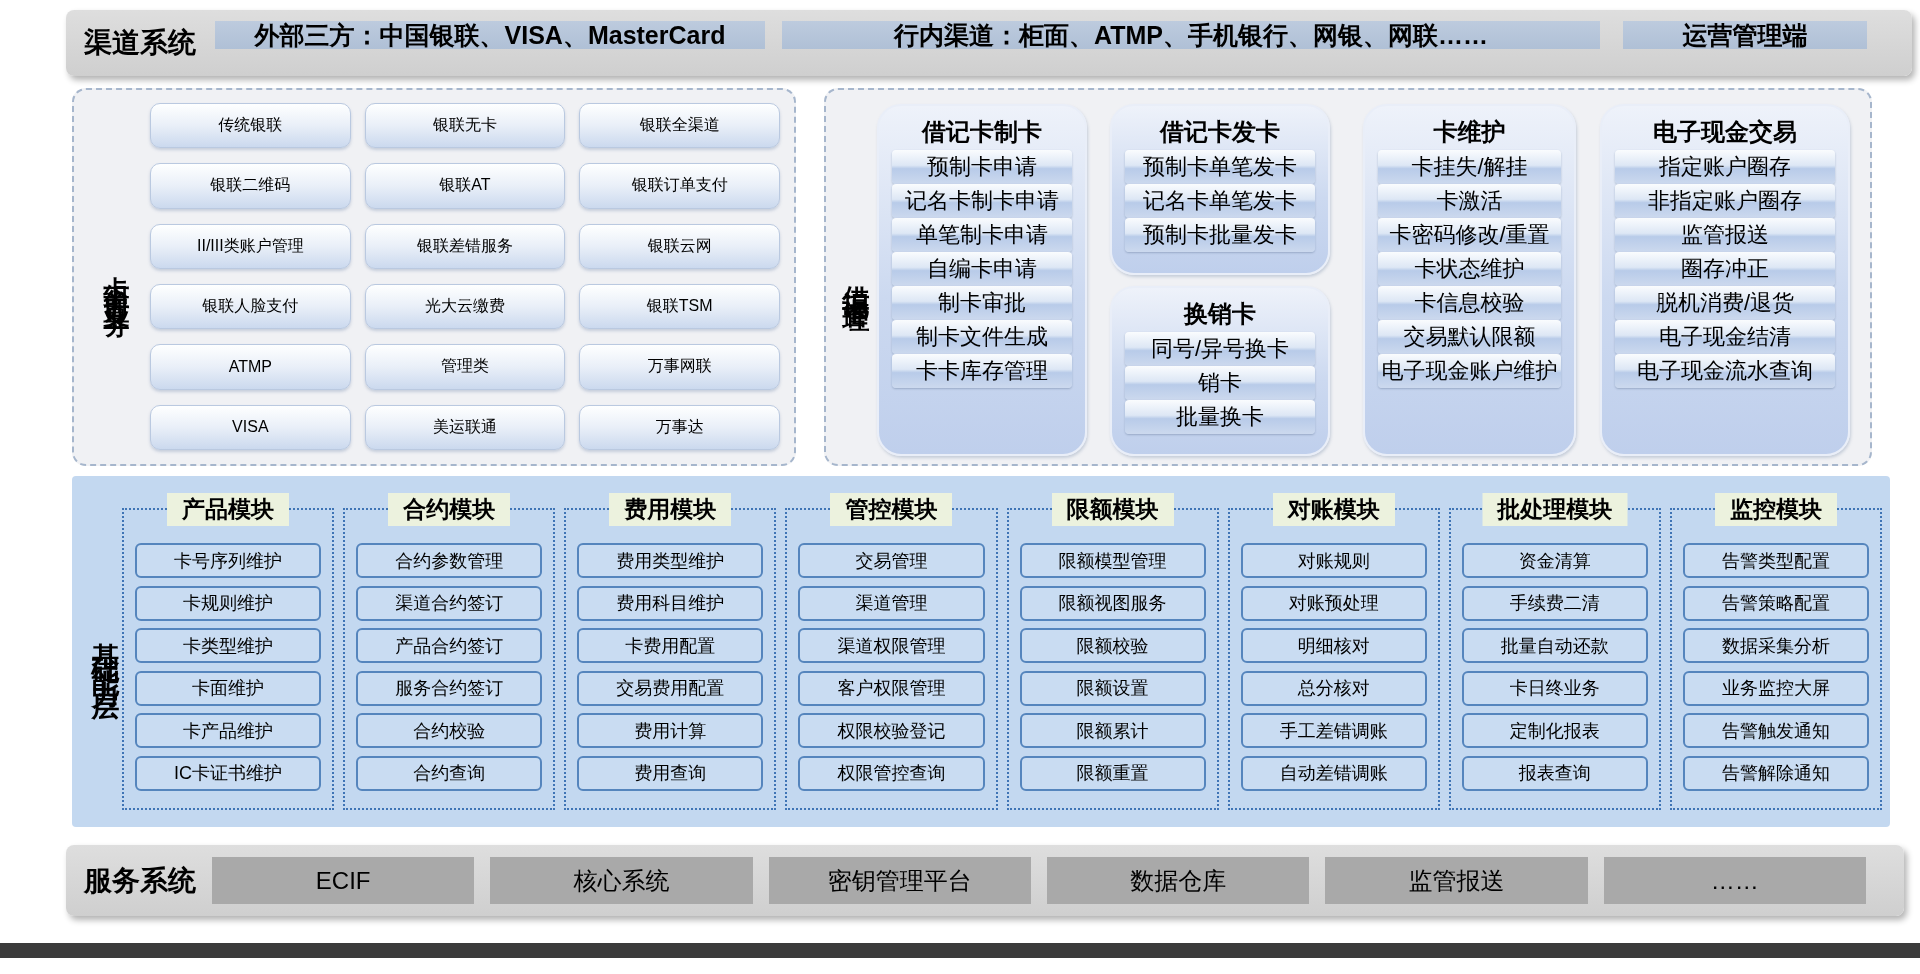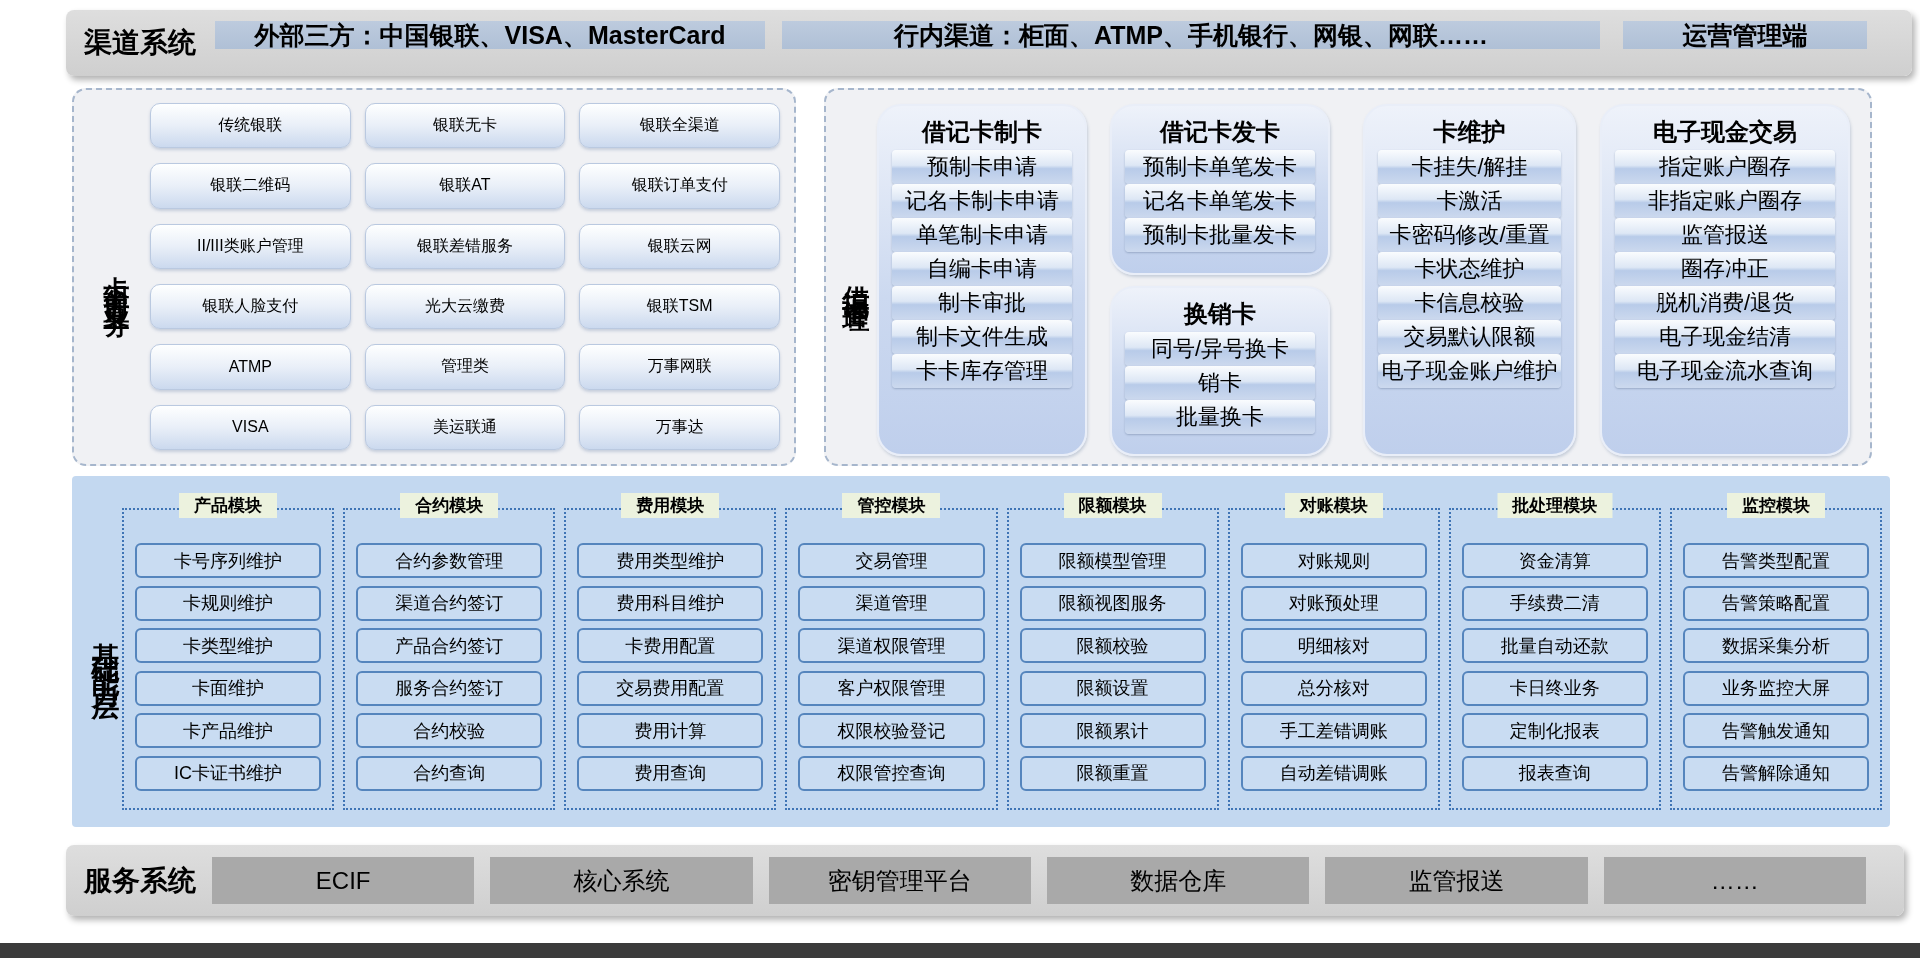--- a/index.html
+++ b/index.html
@@ -72,21 +72,21 @@
               font-size:22px;white-space:nowrap;}
 
   
   .panel-base{position:absolute;left:72px;top:476px;width:1818px;height:351px;
               background:#c3d8f0;border-radius:4px;}
   .modules{position:absolute;left:50px;right:8px;top:0;bottom:0;
            display:flex;gap:9px;}
   .module{flex:1;position:relative;margin-top:32px;height:302px;
           border:2px dotted #3f74b5;box-sizing:border-box;}
   .module-header{position:absolute;top:-17px;left:50%;transform:translateX(-50%);
-                 background:#ecf2de;padding:1px 15px;font-size:17px;
+                 background:#ecf2de;padding:1px 15px;font-size:23px;
                  font-weight:bold;white-space:nowrap;}
   .module-items{position:absolute;left:11px;right:11px;top:26px;bottom:10px;
                 display:flex;flex-direction:column;justify-content:space-evenly;}
   .module-item{height:35px;background:#c9dcf2;border:2px solid #5585bd;
                border-radius:6px;box-sizing:border-box;
                display:flex;align-items:center;justify-content:center;
                font-size:18px;white-space:nowrap;}
 
   .dark-strip{position:absolute;left:0;top:943px;width:1920px;height:15px;
               background:#3b3b3b;}

